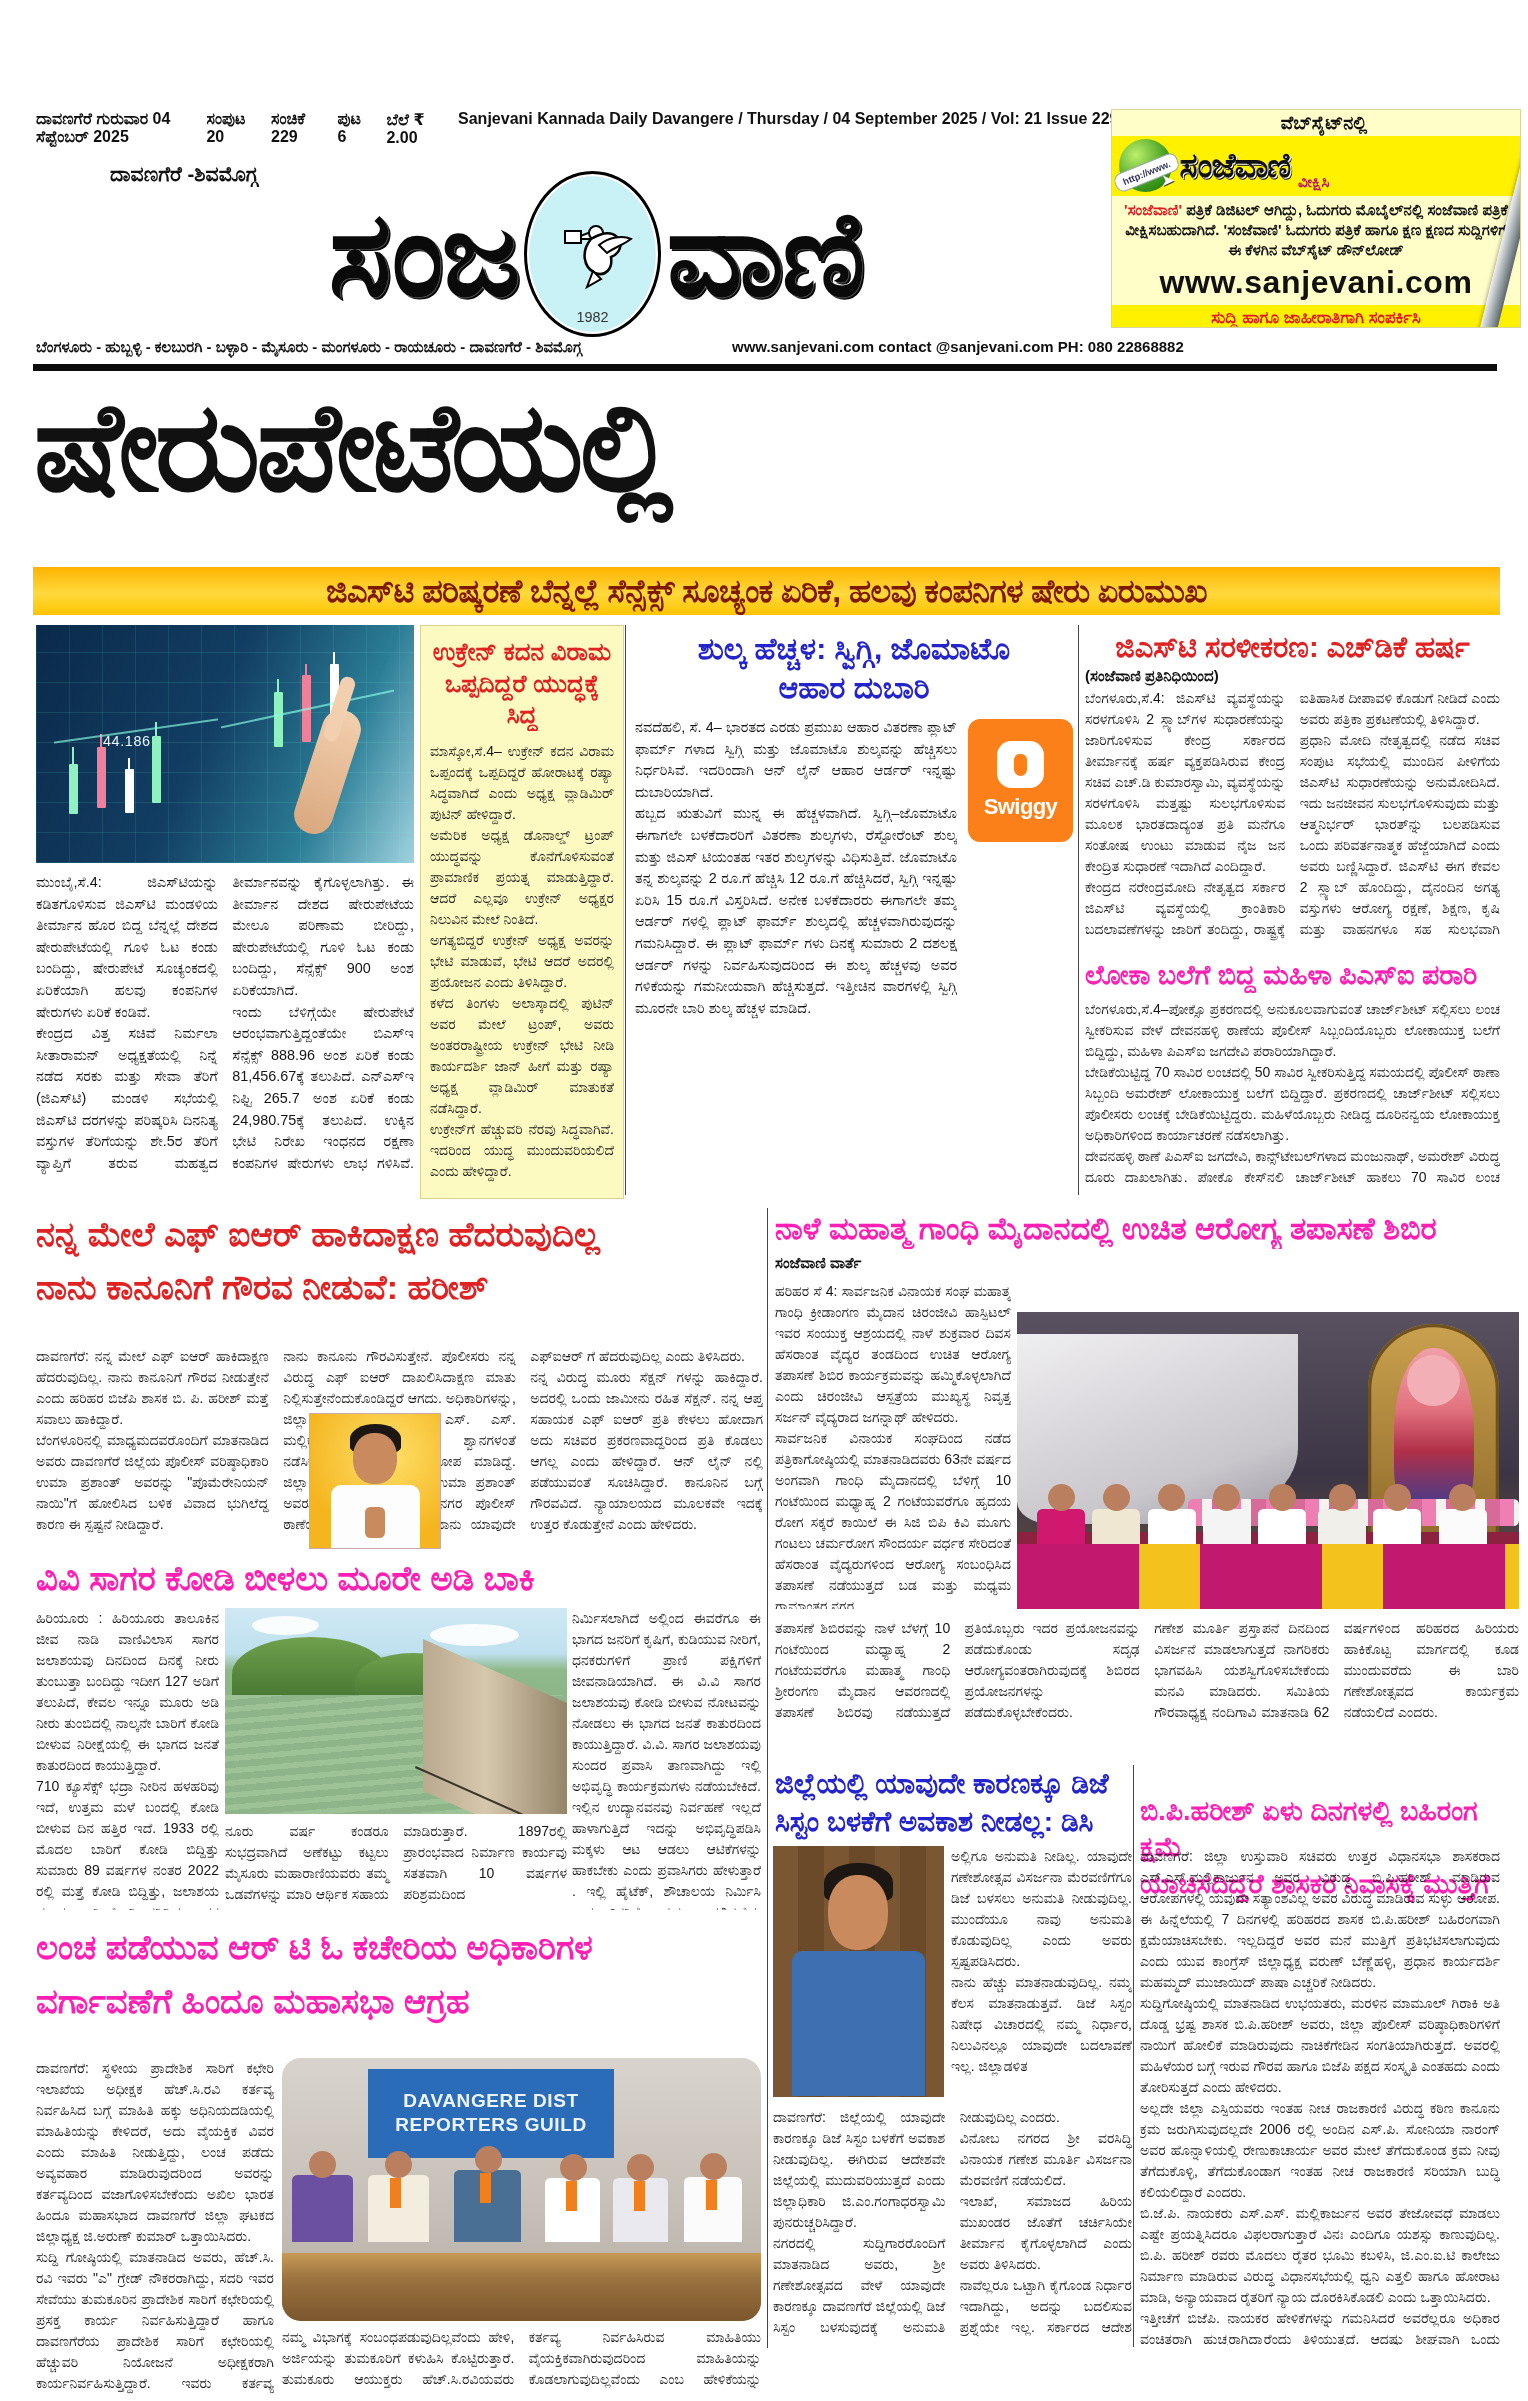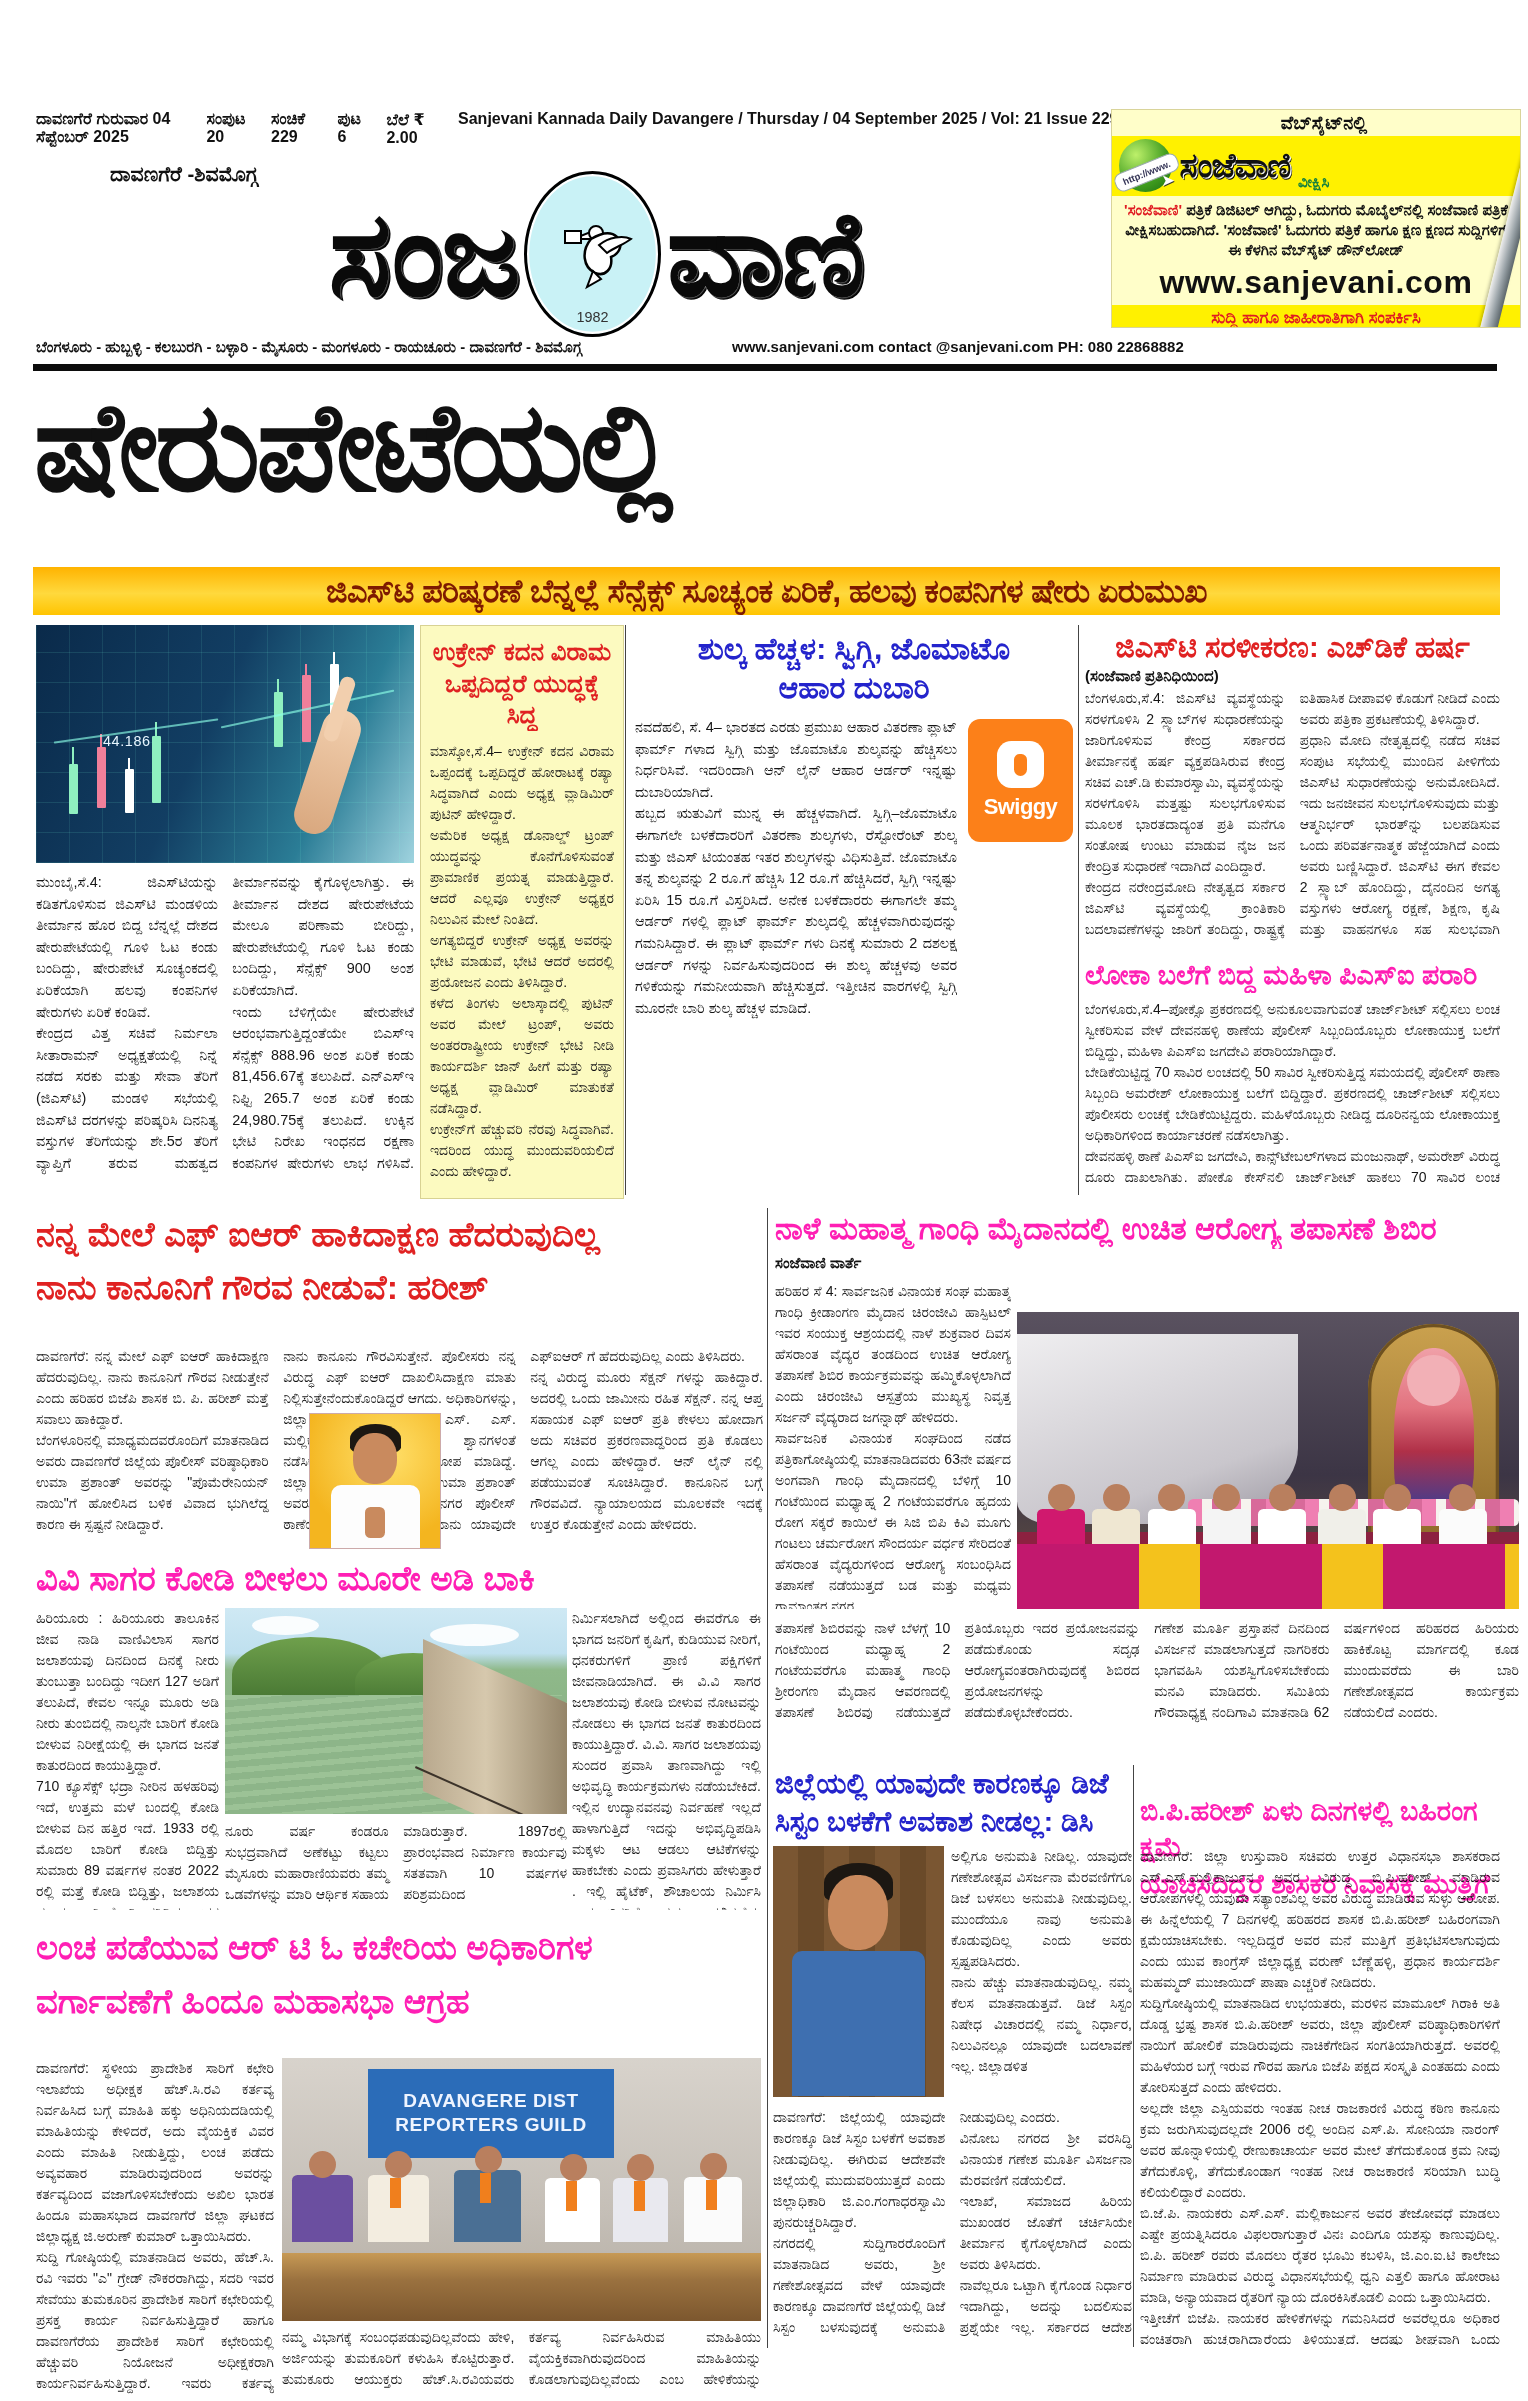--- a/index.html
+++ b/index.html
@@ -22,21 +22,21 @@
   .logo-oval svg{position:absolute;left:15.5px;top:27px;}
   .logo-year{position:absolute;bottom:9px;width:100%;text-align:center;font-size:14.4px;color:#333;}
   .cities{left:36px;top:338px;font-size:15px;font-weight:bold;}
   .contactline{left:732px;top:338px;font-size:15px;font-weight:bold;}
   .mainrule{left:33px;top:364px;width:1464px;height:7.2px;}
   
   .adbox{left:1111px;top:109px;width:408px;height:217px;background:#fffec9;border:0.6px solid #d9d49a;overflow:hidden;}
   .ad-top{height:25.5px;display:flex;align-items:center;justify-content:center;font-size:18.3px;font-weight:900;margin-left:16px;}
   .ad-band{height:60px;background:#fff100;display:flex;align-items:center;gap:7.8px;padding:0 6.7px;}
   .ad-brand{font-size:34px;font-weight:900;letter-spacing:-1.1px;text-shadow:1.1px 1.1px 0 #fff,1.7px 1.7px 0 #000;}
-  .ad-view{font-size:15px;font-weight:900;color:#15803d;align-self:flex-end;margin-bottom:4.4px;}
+  .ad-view{font-size:15px;font-weight:900;color:#be185d;align-self:flex-end;margin-bottom:4.4px;}
   .globe{width:53px;height:53px;border-radius:50%;flex:0 0 auto;position:relative;
          background:radial-gradient(circle at 32% 30%,#bdf06a,#3f9c1e 60%,#1d6b10);}
   .globe-band{position:absolute;left:-5.5px;top:24.4px;width:65px;height:16.6px;background:#fff;border:1.1px solid #9aa;
               border-radius:7.8px;transform:rotate(-22deg);font-size:9.4px;font-weight:bold;color:#335;
               display:flex;align-items:center;justify-content:center;}
   .globe-cursor{position:absolute;right:-3.3px;bottom:1.1px;font-size:16.6px;color:#fff;text-shadow:0.6px 0.6px 0 #333;}
   .ad-body{padding:4.4px 10px 0 10px;font-size:15px;font-weight:bold;text-align:center;line-height:1.35;}
   .ad-red{color:#e01b22;}
   .ad-url{margin-top:3.3px;text-align:center;font-size:32px;font-weight:900;letter-spacing:0.6px;}
   .ad-foot{margin-top:4.4px;background:#fff100;height:58px;text-align:center;padding-top:2.2px;}
@@ -99,21 +99,21 @@
         background:linear-gradient(90deg,#b9a98e,#d6c8ad 40%,#8a7a5e);}
   .rail{position:absolute;right:10%;bottom:10%;width:36%;height:2.2px;background:#3c332a;transform:rotate(24deg);}
   
   .pol{background:radial-gradient(circle at 60% 30%,#ffe06a,#f4b51f 70%);}
   .face{position:absolute;border-radius:46%;background:#c98a5e;}
   .hair{position:absolute;border-radius:50% 50% 20% 20%;background:#1c1712;}
   .shirt{position:absolute;border-radius:10px 10px 0 0;background:#fdfdfd;}
   .dcphoto{background:repeating-linear-gradient(90deg,#7a5632 0 25.5px,#6a4a29 25.5px 51px);}
   .dcshirt{position:absolute;border-radius:10px 10px 0 0;background:#3e6fb0;}
   
-  .press{background:linear-gradient(180deg,#d8d3cc 0%,#c4beb6 60%,#b3aca2 100%);}
+  .press{background:linear-gradient(180deg,#d8d3cc 0%,#c4beb6 60%,#b3aca2 100%);border-radius:19px;}
   .board{position:absolute;left:18%;top:4%;width:48%;height:34%;background:#2b6cb8;
          color:#eef4ff;font-weight:900;font-size:19px;display:flex;align-items:center;justify-content:center;
          text-align:center;line-height:1.3;letter-spacing:0.6px;padding:0 7.8px;}
   .ptable{position:absolute;left:0;bottom:0;width:100%;height:26%;
           background:linear-gradient(180deg,#c79a55,#9a713f 40%,#7c572e);}
   .scarf{position:absolute;width:11px;height:30px;background:#f07f1d;}
   
   .cols2{column-count:2;column-gap:14.4px;}
   .cols3{column-count:3;column-gap:14.4px;}
   .cols4{column-count:4;column-gap:14.4px;}

